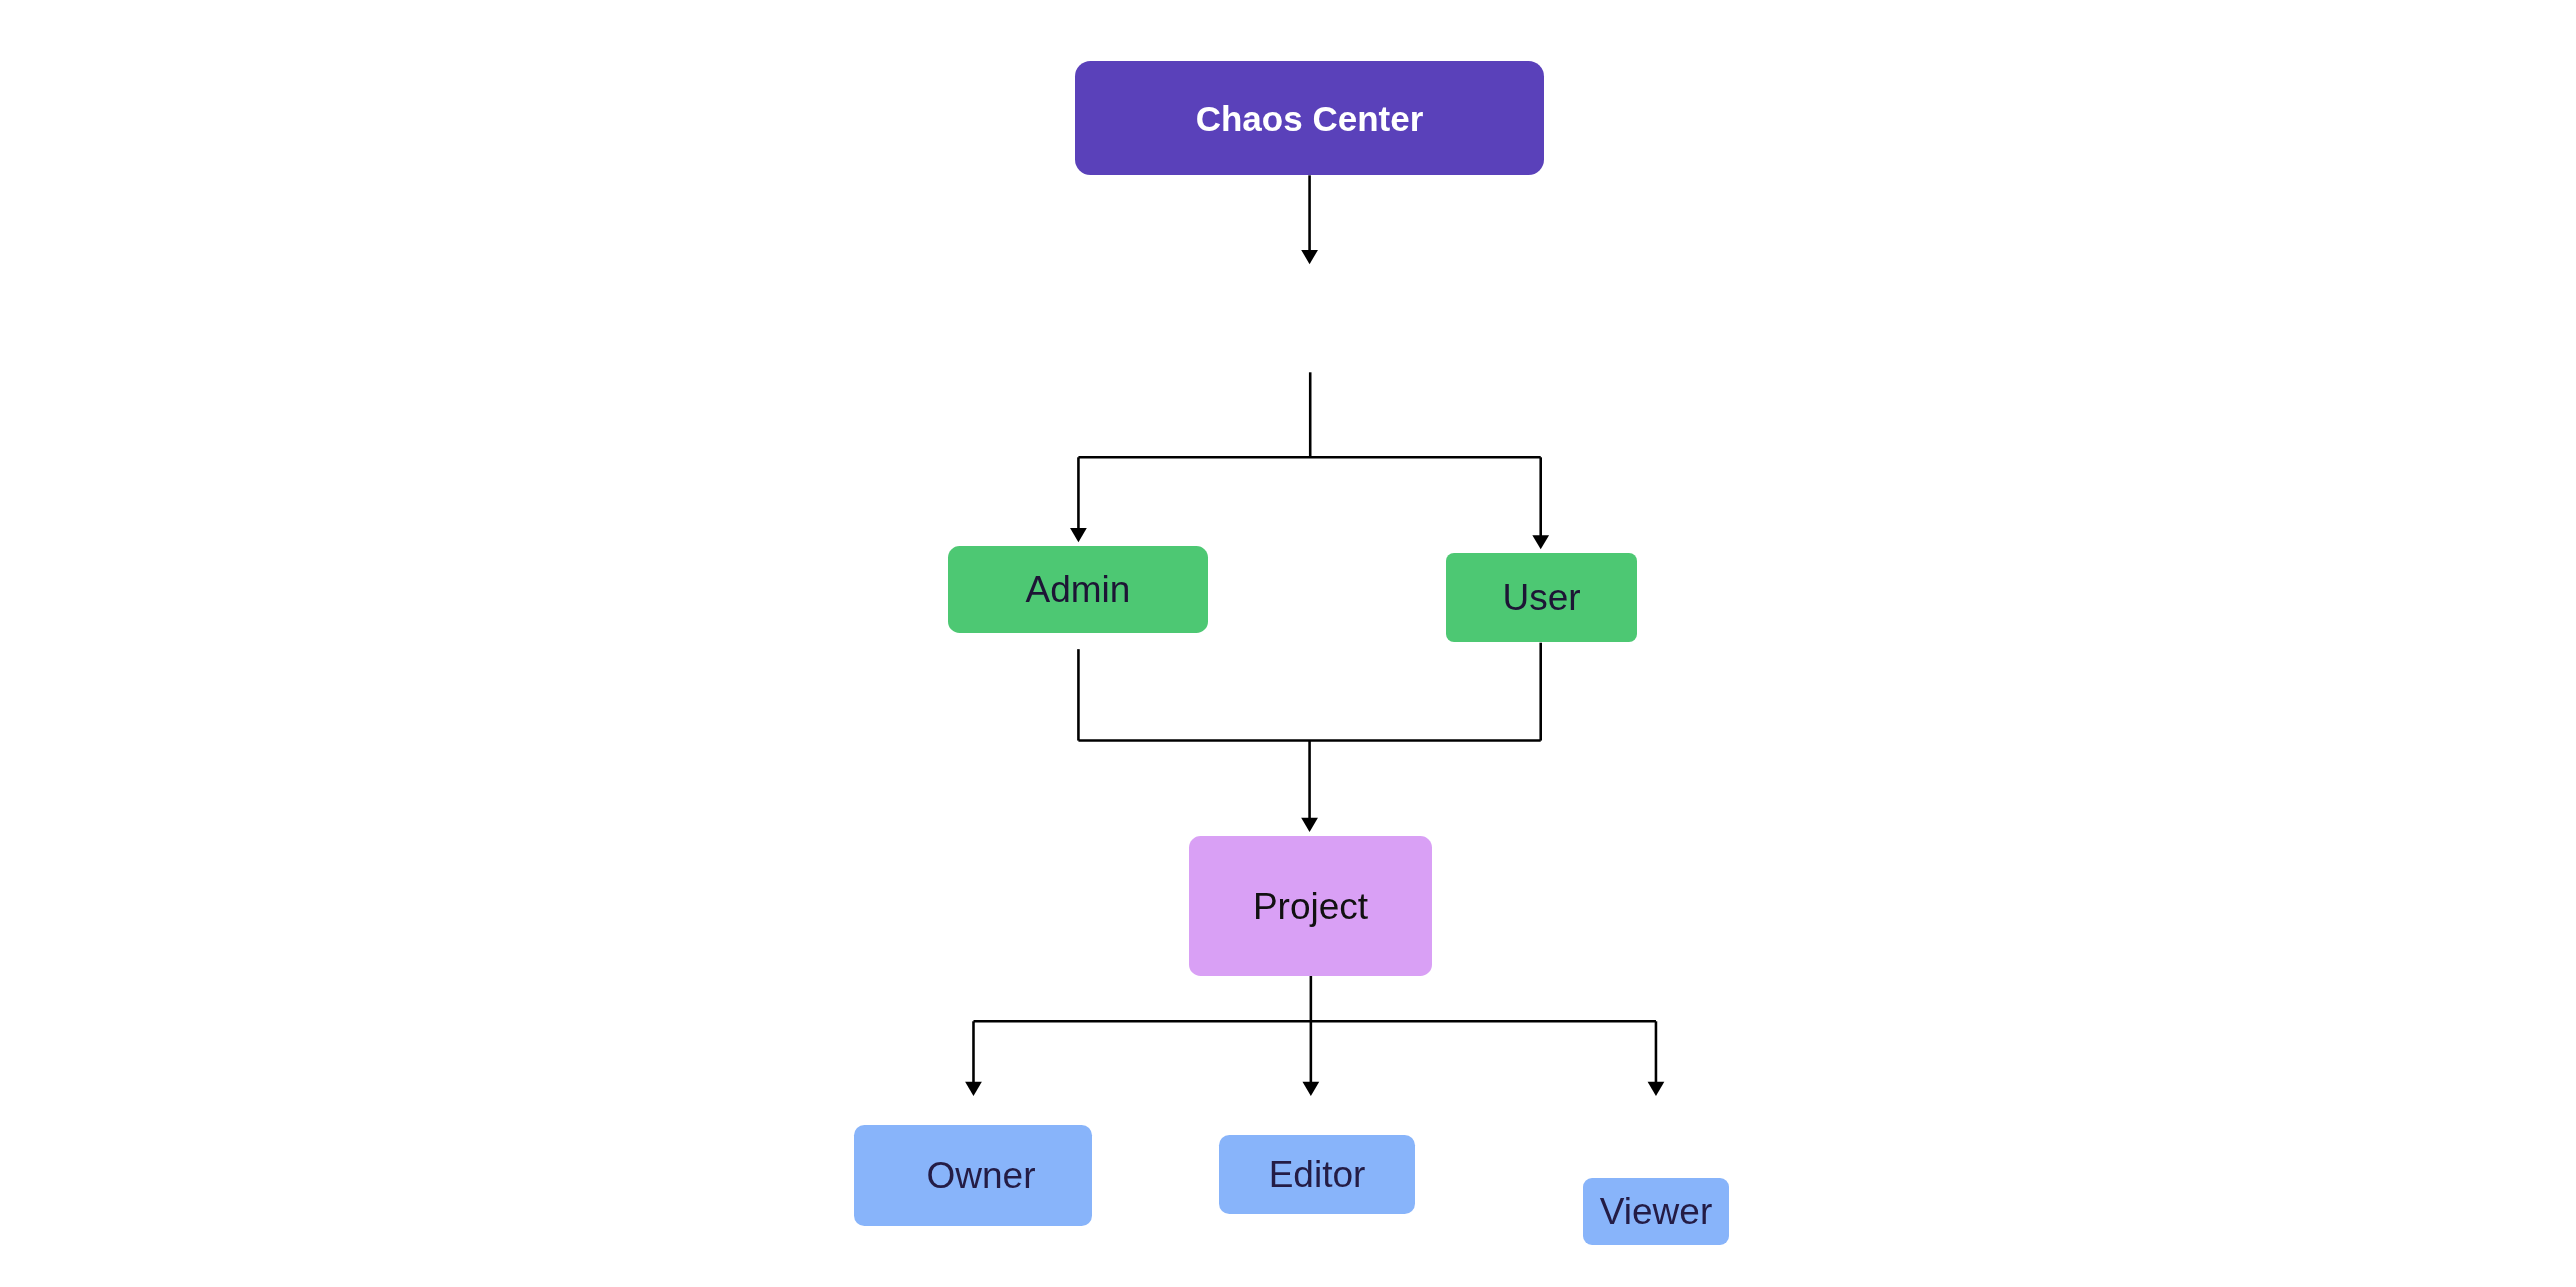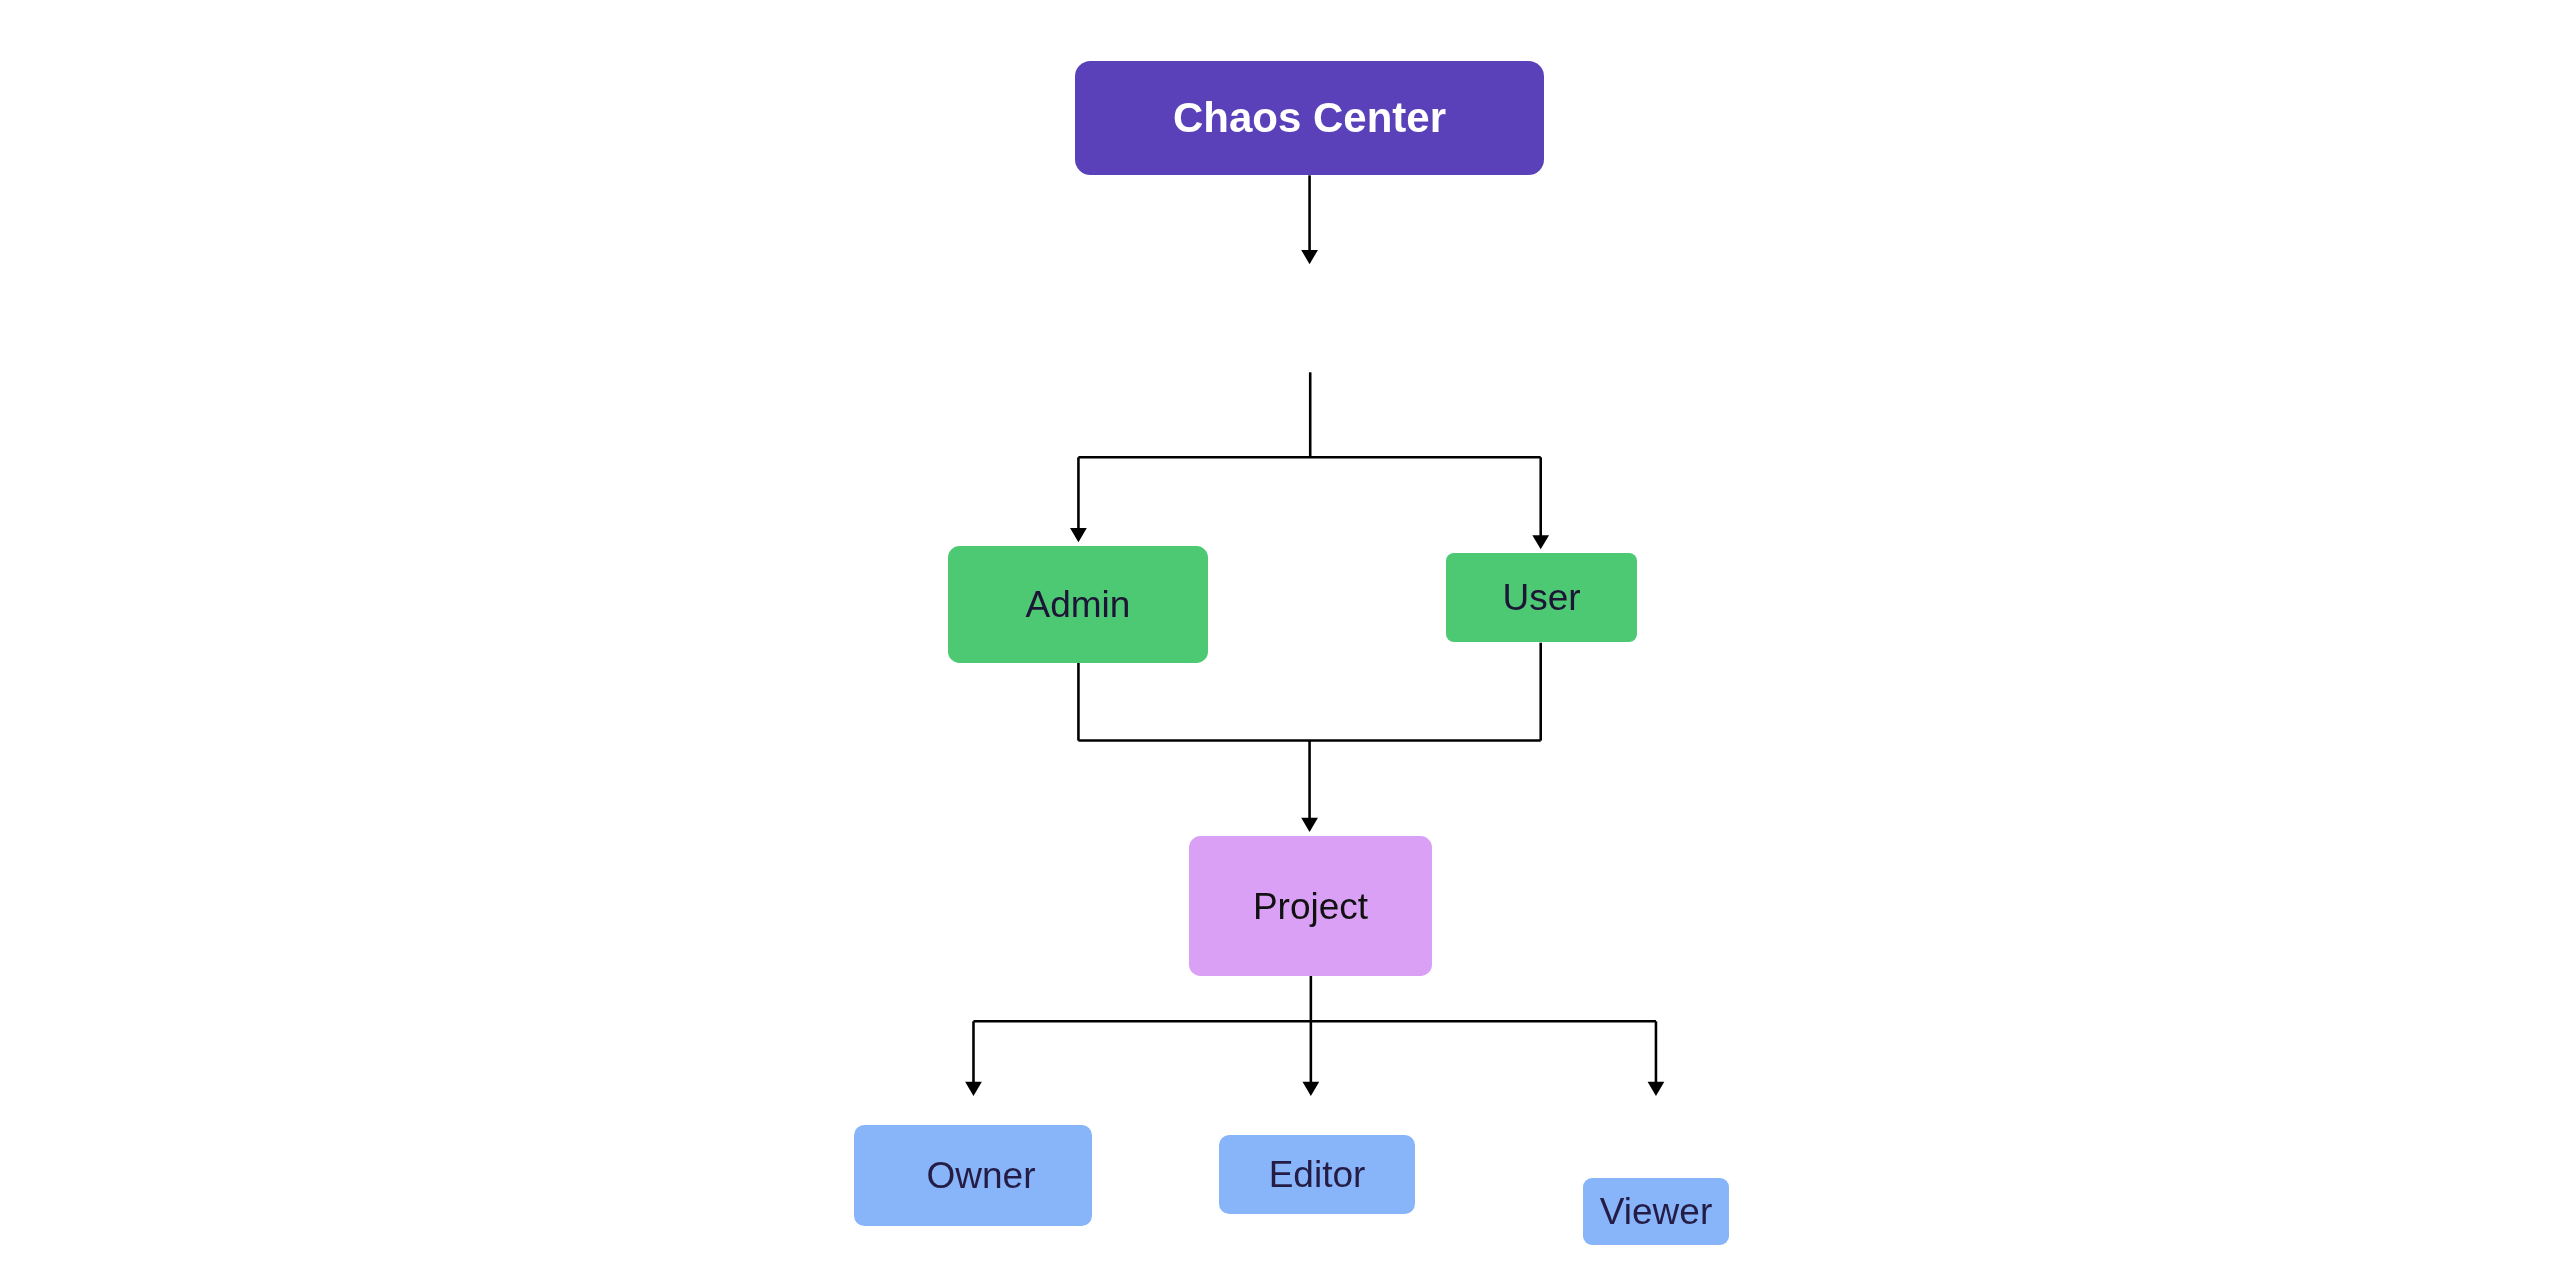--- a/index.html
+++ b/index.html
@@ -33,29 +33,29 @@
     font-size: 37px;
     line-height: 1;
     white-space: nowrap;
   }
   
   .node-chaos-center {
     left: 1075px; top: 61px; width: 469px; height: 114px;
     background: #5A41BA; border-radius: 15.5px;
   }
   .node-chaos-center .node-label {
-    color: #ffffff; font-weight: bold; font-size: 42px;
+    color: #ffffff; font-weight: bold; font-size: 35px;
   }
   .node-portal {
     left: 1199px; top: 268px; width: 222px; height: 104px;
     background: #E9C48C; border-radius: 11.6px;
   }
   .node-portal .node-label { color: #111111; }
   .node-admin {
-    left: 948px; top: 546px; width: 260px; height: 117px;
+    left: 948px; top: 546px; width: 260px; height: 87px;
     background: #4DC873; border-radius: 11.6px;
   }
   .node-admin .node-label { color: #1D1535; }
   .node-user {
     left: 1446px; top: 553px; width: 191px; height: 89px;
     background: #4DC873; border-radius: 8px; text-align: center;
   }
   .node-user .node-label { color: #1D1535; }
   .node-project {
     left: 1189px; top: 836px; width: 243px; height: 140px;

